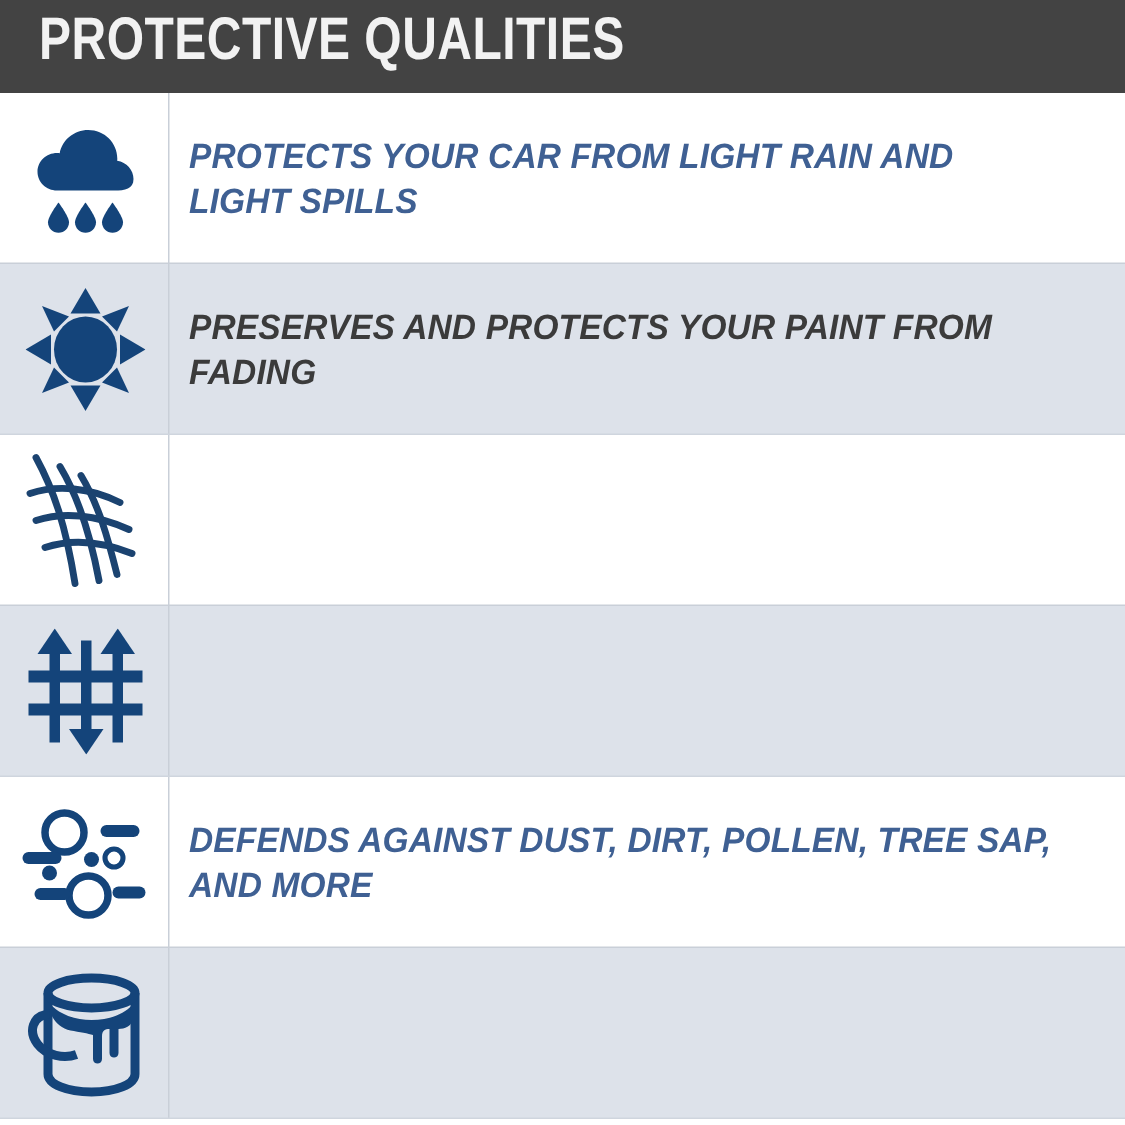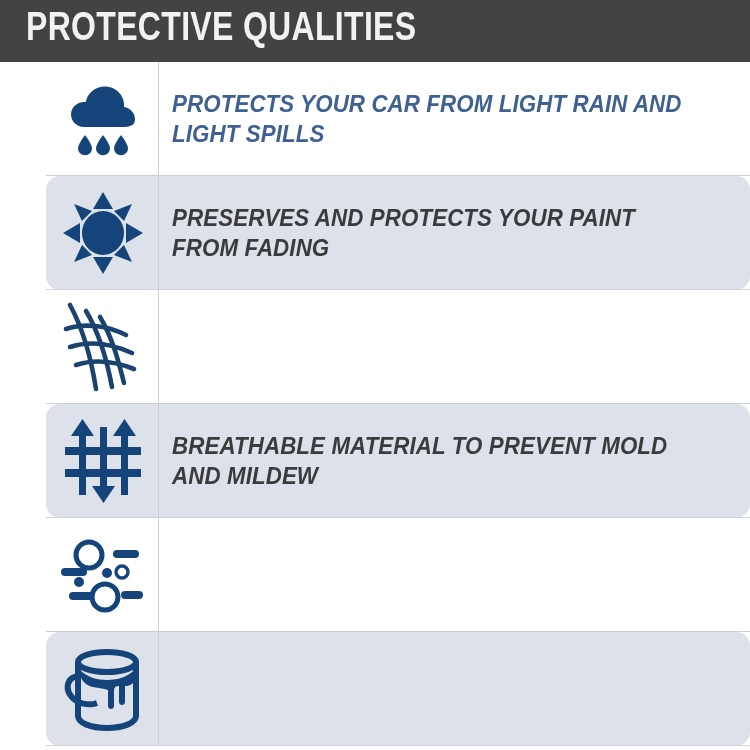--- a/index.html
+++ b/index.html
@@ -38,31 +38,30 @@
     font-weight: bold;
     letter-spacing: 0.4px;
     transform: scaleX(0.80);
     transform-origin: left center;
     white-space: nowrap;
   }
 
   
   .rows {
     position: relative;
-    margin-left: 46px;
   }
   .row {
     height: 114px;
     display: flex;
     align-items: stretch;
     position: relative;
     box-sizing: border-box;
   }
   .row.light { background: #ffffff; }
-  .row.tint  { background: #dde2ea; border-radius: 14px; }
+  .row.tint  { background: #dde2ea; }
 
   .row::after {
     content: "";
     position: absolute;
     left: 0; right: 0; bottom: 0;
     height: 1px;
     background: #c9cfd8;
   }
   .row.tint::after { background: #cfd5de; }
 
@@ -176,23 +175,20 @@
             <polygon points="19.5,0 31,17 8,17"></polygon>
             <rect x="37" y="8" width="7" height="62"></rect>
             <polygon points="40.5,84 52,67 29,67"></polygon>
             <rect x="58" y="14" width="7" height="62"></rect>
             <polygon points="61.5,0 73,17 50,17"></polygon>
             <rect x="2" y="28" width="76" height="8"></rect>
             <rect x="2" y="50" width="76" height="8"></rect>
           </g>
         </svg>
       </div>
-      <div class="text-cell">
-        <div class="row-text">BREATHABLE MATERIAL TO PREVENT MOLD AND MILDEW</div>
-      </div>
     </div>
 
     <div class="row light">
       <div class="icon-cell">
         <svg width="88" height="80" viewBox="0 0 88 80">
           <g fill="none" stroke="#14447a" stroke-width="5">
             <circle cx="30" cy="20" r="13"></circle>
             <circle cx="46" cy="62" r="13"></circle>
           </g>
           <g fill="none" stroke="#14447a" stroke-width="3.4">
@@ -201,20 +197,23 @@
           <g fill="#14447a">
             <circle cx="48" cy="38" r="5"></circle>
             <circle cx="20" cy="47" r="5"></circle>
             <rect x="54" y="15" width="26" height="8" rx="4"></rect>
             <rect x="2" y="33" width="26" height="8" rx="4"></rect>
             <rect x="10" y="57" width="24" height="8" rx="4"></rect>
             <rect x="62" y="56" width="22" height="8" rx="4"></rect>
           </g>
         </svg>
       </div>
+      <div class="text-cell">
+        <div class="row-text">DEFENDS AGAINST DUST, DIRT, POLLEN, TREE SAP, AND MORE</div>
+      </div>
     </div>
 
     <div class="row tint">
       <div class="icon-cell">
         <svg width="80" height="86" viewBox="0 0 80 86">
           <g fill="none" stroke="#14447a" stroke-width="6" stroke-linejoin="round">
             <path d="M15 16 L15 70 C15 77, 28 82, 44 82 C60 82, 73 77, 73 70 L73 16"></path>
             <ellipse cx="44" cy="16" rx="29" ry="10"></ellipse>
             <path d="M16 30 C4 31, 2 42, 8 50 C14 58, 26 60, 34 57"></path>
           </g>

